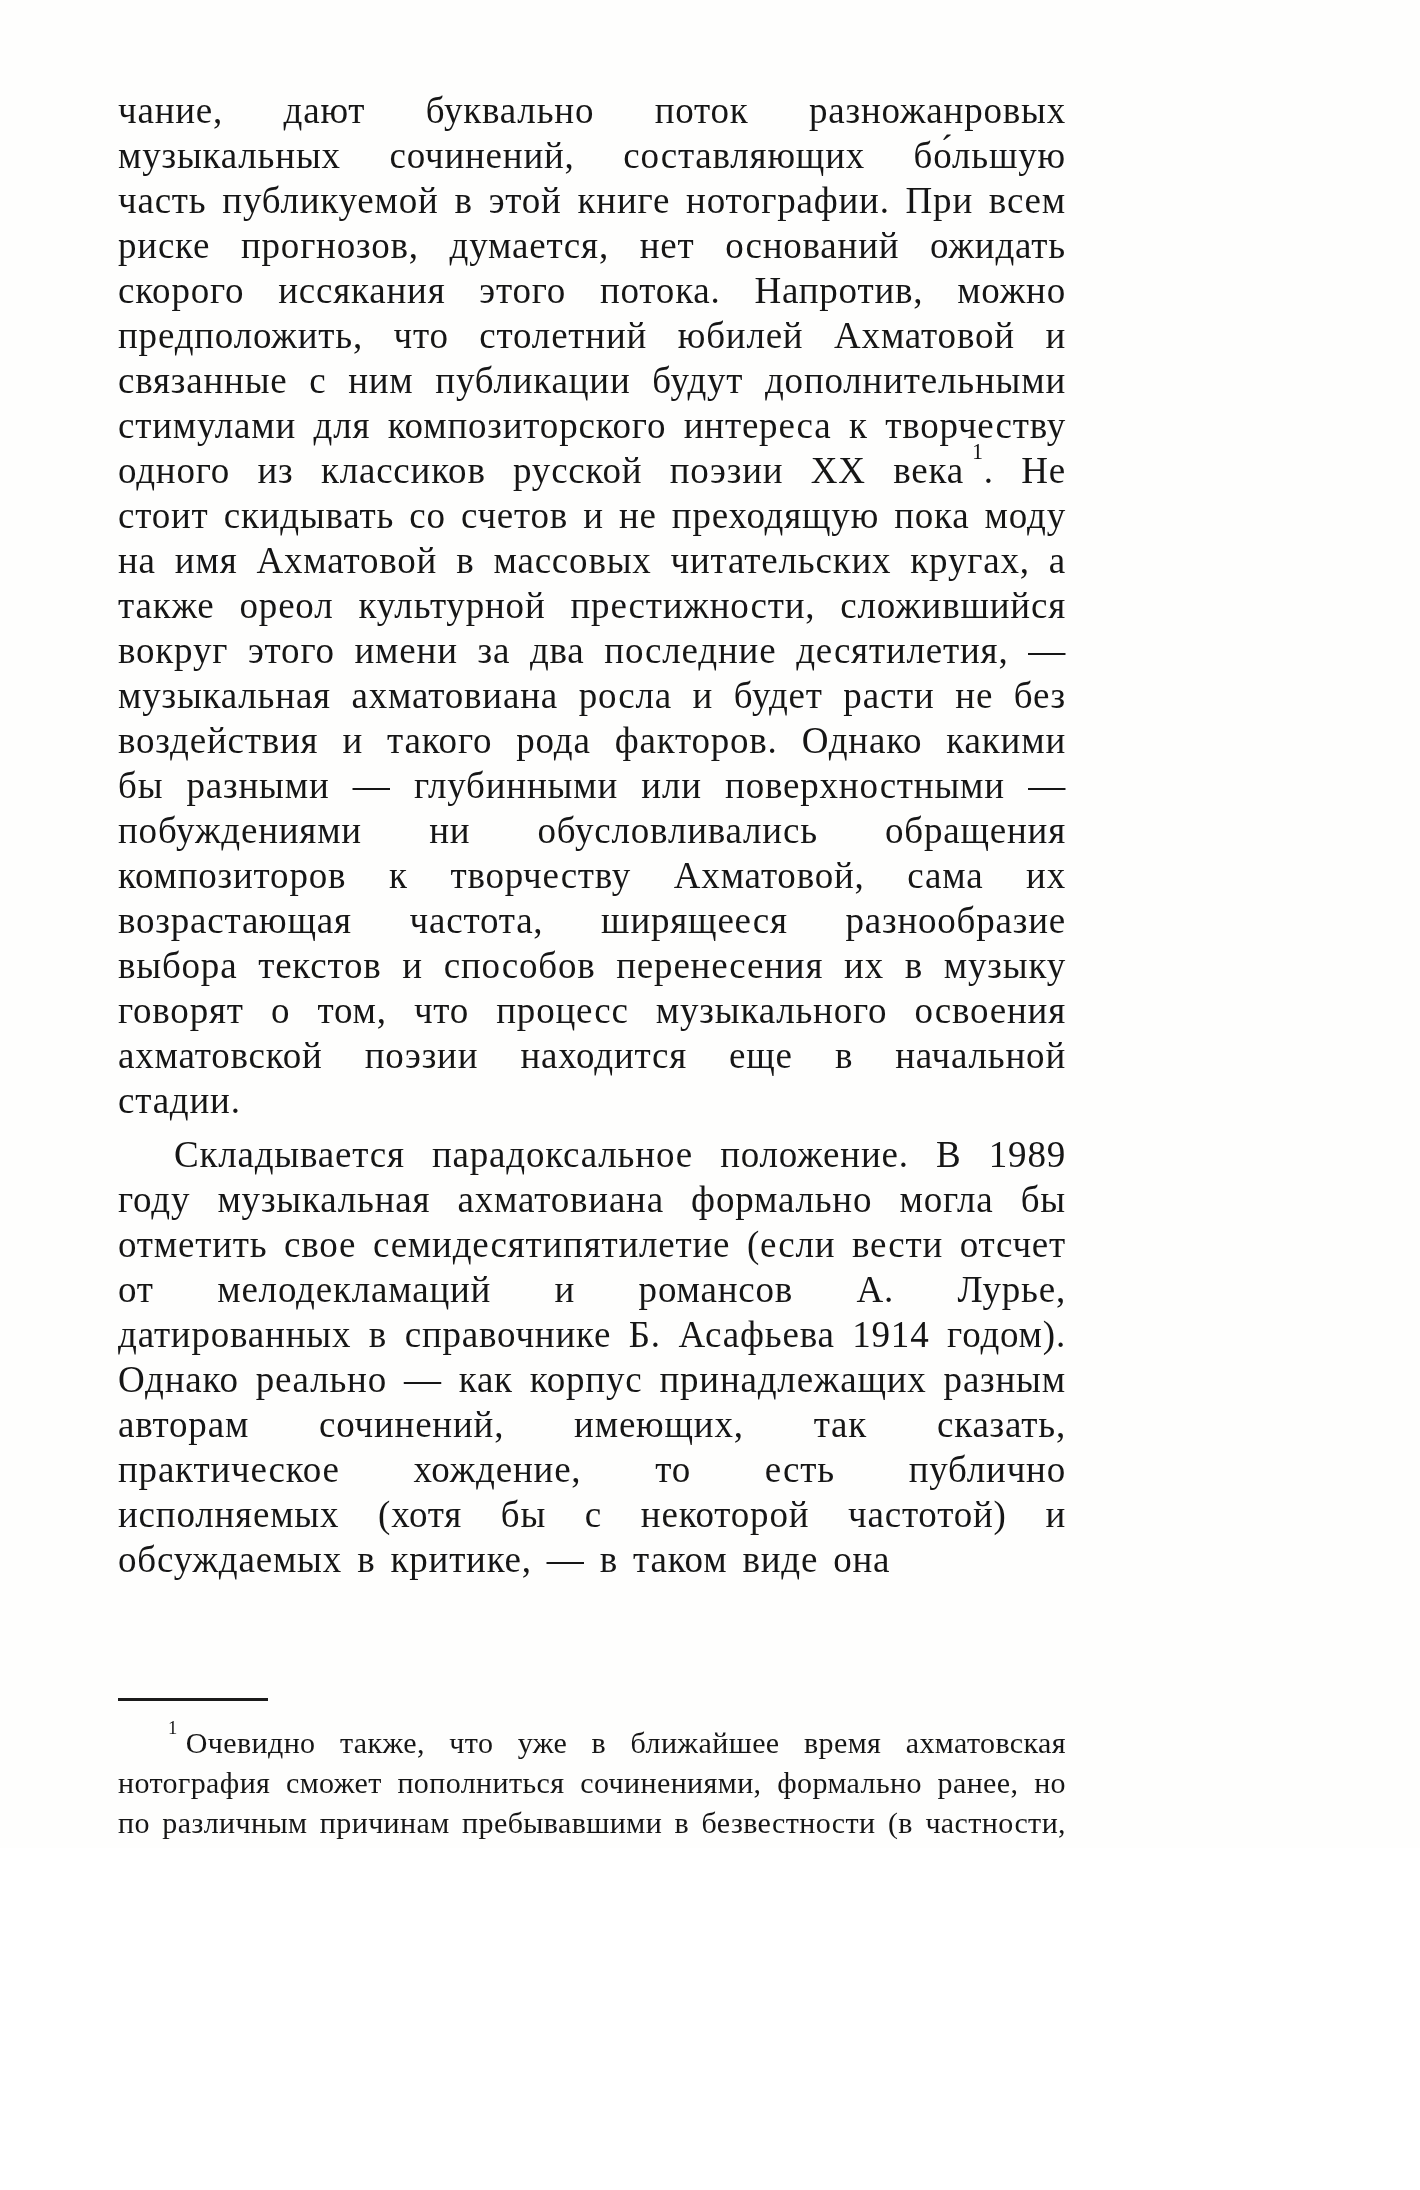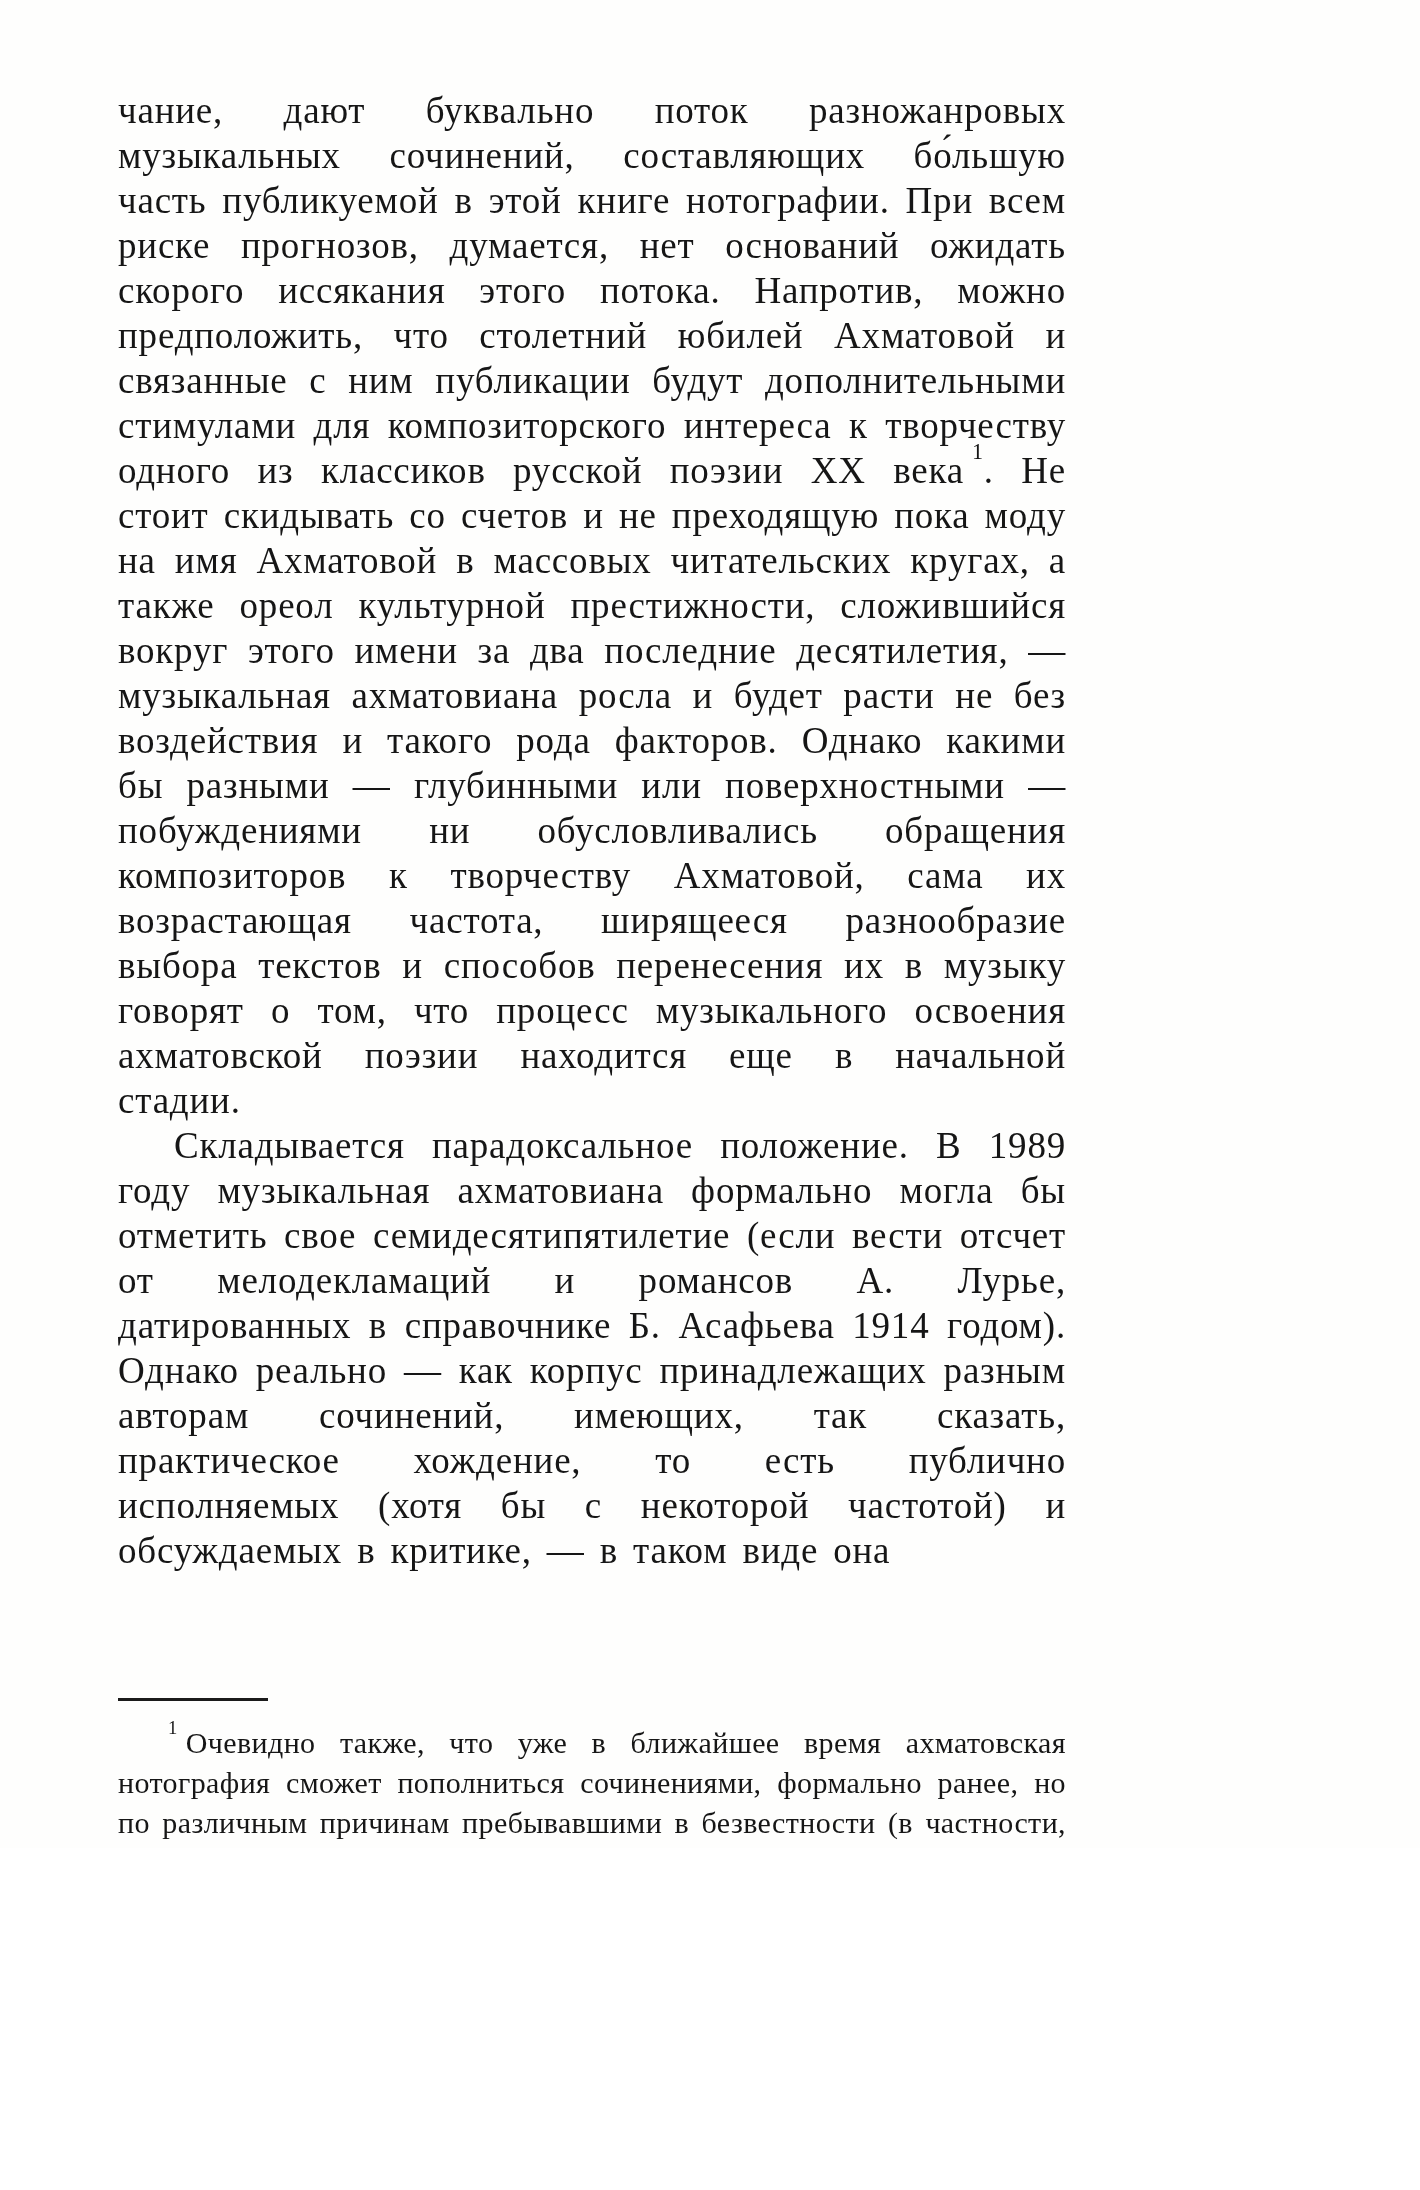--- a/index.html
+++ b/index.html
@@ -27,20 +27,21 @@
   .para {
     margin: 0;
     font-size: 37px;
     line-height: 45px;
     text-align: justify;
     letter-spacing: 0.8px;
     word-spacing: 5px;
   }
   .para-indent {
     text-indent: 56px;
+    margin-top: 9px;
   }
   .fnref {
     font-size: 0.6em;
     line-height: 0;
     position: relative;
     top: -0.5em;
     margin-left: 8px;
   }
   .footnote-block {
     position: absolute;

